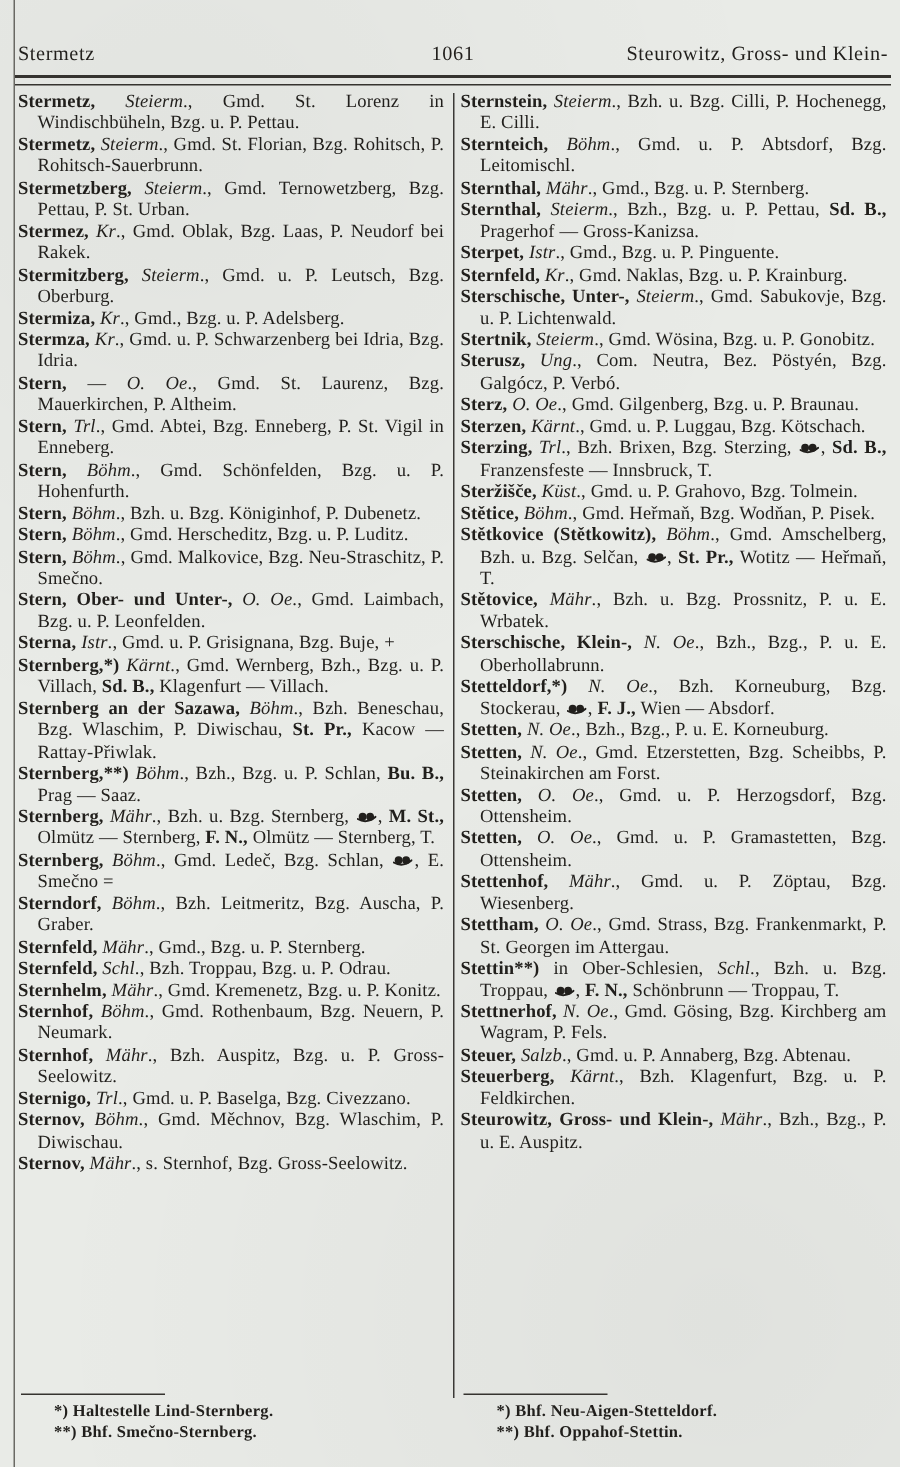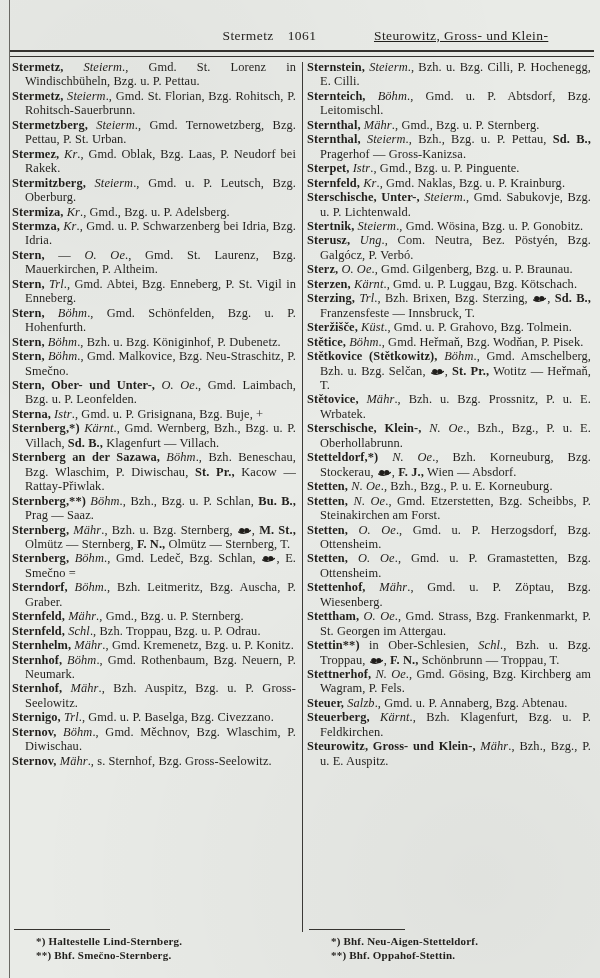--- a/index.html
+++ b/index.html
@@ -14,23 +14,23 @@
   }
   .page-edge{
     position:absolute;left:9px;top:0;bottom:0;width:1px;
     background:#4a4844;opacity:.8;
   }
   .header{
     position:absolute;top:28px;left:12px;right:8px;
     display:grid;grid-template-columns:1fr auto 1fr;
     font-size:13.5px;letter-spacing:.4px;
   }
-  .header .h-left{text-align:right;}
+  .header .h-left{text-align:left;}
   .header .h-center{text-align:left;padding:0 14px;}
-  .header .h-right{text-align:center;text-decoration:underline;}
+  .header .h-right{text-align:right;}
   .double-rule{
     position:absolute;top:50px;left:10px;right:6px;height:4px;
     border-top:2px solid #35332f;border-bottom:1px solid #35332f;
   }
   .cols{
     position:absolute;top:60px;left:12px;right:5px;bottom:10px;
     display:flex;
   }
   .col{width:287px;display:flex;flex-direction:column;}
   .col-divider{
@@ -76,20 +76,21 @@
         <div class="entry"><span class="seg-b">Stermetz, </span><span class="seg-i">Steierm</span><span class="seg-n">., Gmd. St. Florian, Bzg. Rohitsch, P. Rohitsch-Sauerbrunn.</span></div>
         <div class="entry"><span class="seg-b">Stermetzberg, </span><span class="seg-i">Steierm</span><span class="seg-n">., Gmd. Ternowetzberg, Bzg. Pettau, P. St. Urban.</span></div>
         <div class="entry"><span class="seg-b">Stermez, </span><span class="seg-i">Kr</span><span class="seg-n">., Gmd. Oblak, Bzg. Laas, P. Neudorf bei Rakek.</span></div>
         <div class="entry"><span class="seg-b">Stermitzberg, </span><span class="seg-i">Steierm</span><span class="seg-n">., Gmd. u. P. Leutsch, Bzg. Oberburg.</span></div>
         <div class="entry"><span class="seg-b">Stermiza, </span><span class="seg-i">Kr</span><span class="seg-n">., Gmd., Bzg. u. P. Adelsberg.</span></div>
         <div class="entry"><span class="seg-b">Stermza, </span><span class="seg-i">Kr</span><span class="seg-n">., Gmd. u. P. Schwarzenberg bei Idria, Bzg. Idria.</span></div>
         <div class="entry"><span class="seg-b">Stern, </span><span class="seg-n">— </span><span class="seg-i">O. Oe</span><span class="seg-n">., Gmd. St. Laurenz, Bzg. Mauerkirchen, P. Altheim.</span></div>
         <div class="entry"><span class="seg-b">Stern, </span><span class="seg-i">Trl</span><span class="seg-n">., Gmd. Abtei, Bzg. Enneberg, P. St. Vigil in Enneberg.</span></div>
         <div class="entry"><span class="seg-b">Stern, </span><span class="seg-i">Böhm</span><span class="seg-n">., Gmd. Schönfelden, Bzg. u. P. Hohenfurth.</span></div>
         <div class="entry"><span class="seg-b">Stern, </span><span class="seg-i">Böhm</span><span class="seg-n">., Bzh. u. Bzg. Königinhof, P. Dubenetz.</span></div>
+        <div class="entry"><span class="seg-b">Stern, </span><span class="seg-i">Böhm</span><span class="seg-n">., Gmd. Herscheditz, Bzg. u. P. Luditz.</span></div>
         <div class="entry"><span class="seg-b">Stern, </span><span class="seg-i">Böhm</span><span class="seg-n">., Gmd. Malkovice, Bzg. Neu-Straschitz, P. Smečno.</span></div>
         <div class="entry"><span class="seg-b">Stern, Ober- und Unter-, </span><span class="seg-i">O. Oe</span><span class="seg-n">., Gmd. Laimbach, Bzg. u. P. Leonfelden.</span></div>
         <div class="entry"><span class="seg-b">Sterna, </span><span class="seg-i">Istr</span><span class="seg-n">., Gmd. u. P. Grisignana, Bzg. Buje, +</span></div>
         <div class="entry"><span class="seg-b">Sternberg,*) </span><span class="seg-i">Kärnt</span><span class="seg-n">., Gmd. Wernberg, Bzh., Bzg. u. P. Villach, </span><span class="seg-b">Sd. B., </span><span class="seg-n">Klagenfurt — Villach.</span></div>
         <div class="entry"><span class="seg-b">Sternberg an der Sazawa, </span><span class="seg-i">Böhm</span><span class="seg-n">., Bzh. Beneschau, Bzg. Wlaschim, P. Diwischau, </span><span class="seg-b">St. Pr., </span><span class="seg-n">Kacow — Rattay-Přiwlak.</span></div>
         <div class="entry"><span class="seg-b">Sternberg,**) </span><span class="seg-i">Böhm</span><span class="seg-n">., Bzh., Bzg. u. P. Schlan, </span><span class="seg-b">Bu. B., </span><span class="seg-n">Prag — Saaz.</span></div>
         <div class="entry"><span class="seg-b">Sternberg, </span><span class="seg-i">Mähr</span><span class="seg-n">., Bzh. u. Bzg. Sternberg, </span><span class="horn"><svg width="13" height="8" viewBox="0 0 26 16" xmlns="http://www.w3.org/2000/svg">
               <circle cx="7.5" cy="7" r="5.2" fill="#211f1c"></circle>
               <circle cx="17.5" cy="7" r="5.2" fill="#211f1c"></circle>
               <path d="M1 10 Q13 17 25 7" stroke="#211f1c" stroke-width="2.6" fill="none" stroke-linecap="round"></path>

